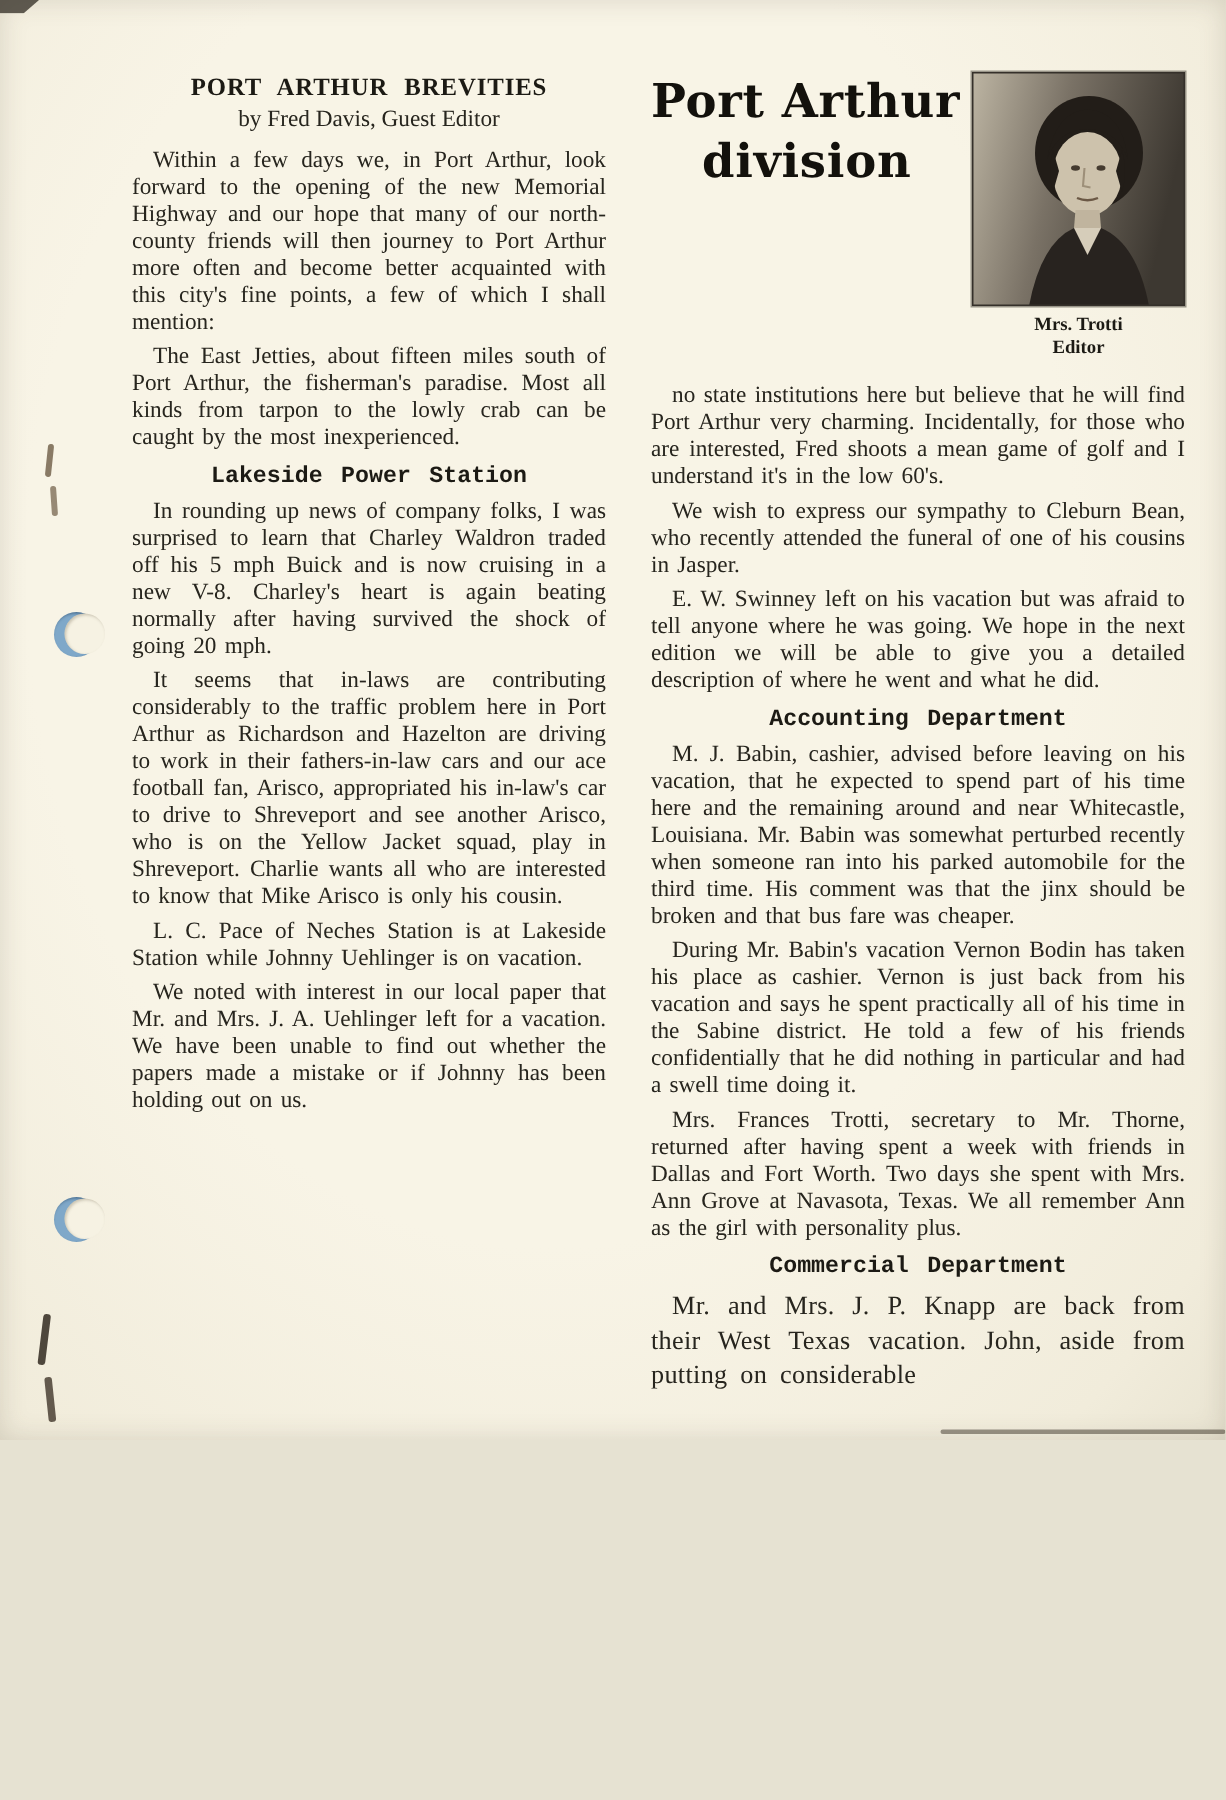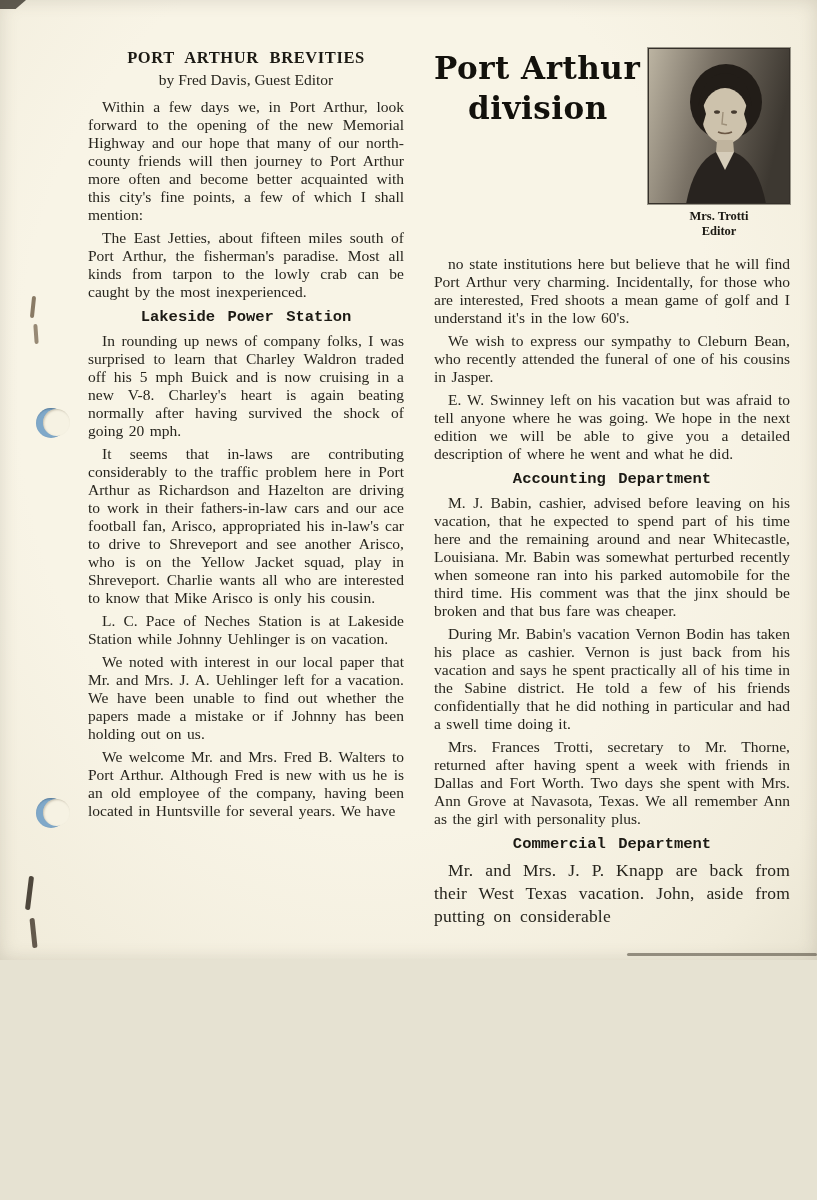--- a/index.html
+++ b/index.html
@@ -86,21 +86,20 @@
 
       <p class="body">Within a few days we, in Port Arthur, look forward to the opening of the new Memorial Highway and our hope that many of our north-county friends will then journey to Port Arthur more often and become better acquainted with this city's fine points, a few of which I shall mention:</p>
       <p class="body">The East Jetties, about fifteen miles south of Port Arthur, the fisherman's paradise. Most all kinds from tarpon to the lowly crab can be caught by the most inexperienced.</p>
 
       <div class="subhead">Lakeside Power Station</div>
 
       <p class="body">In rounding up news of company folks, I was surprised to learn that Charley Waldron traded off his 5 mph Buick and is now cruising in a new V-8. Charley's heart is again beating normally after having survived the shock of going 20 mph.</p>
       <p class="body">It seems that in-laws are contributing considerably to the traffic problem here in Port Arthur as Richardson and Hazelton are driving to work in their fathers-in-law cars and our ace football fan, Arisco, appropriated his in-law's car to drive to Shreveport and see another Arisco, who is on the Yellow Jacket squad, play in Shreveport. Charlie wants all who are interested to know that Mike Arisco is only his cousin.</p>
       <p class="body">L. C. Pace of Neches Station is at Lakeside Station while Johnny Uehlinger is on vacation.</p>
       <p class="body">We noted with interest in our local paper that Mr. and Mrs. J. A. Uehlinger left for a vacation. We have been unable to find out whether the papers made a mistake or if Johnny has been holding out on us.</p>
-      <p class="body">We welcome Mr. and Mrs. Fred B. Walters to Port Arthur. Although Fred is new with us he is an old employee of the company, having been located in Huntsville for several years. We have</p>
     </div>
 
     <div class="col col-right">
 
       <div class="masthead-row">
         <div class="masthead">
           <div class="m1">Port Arthur</div>
           <div class="m2">division</div>
         </div>
         <div class="photo-block">

